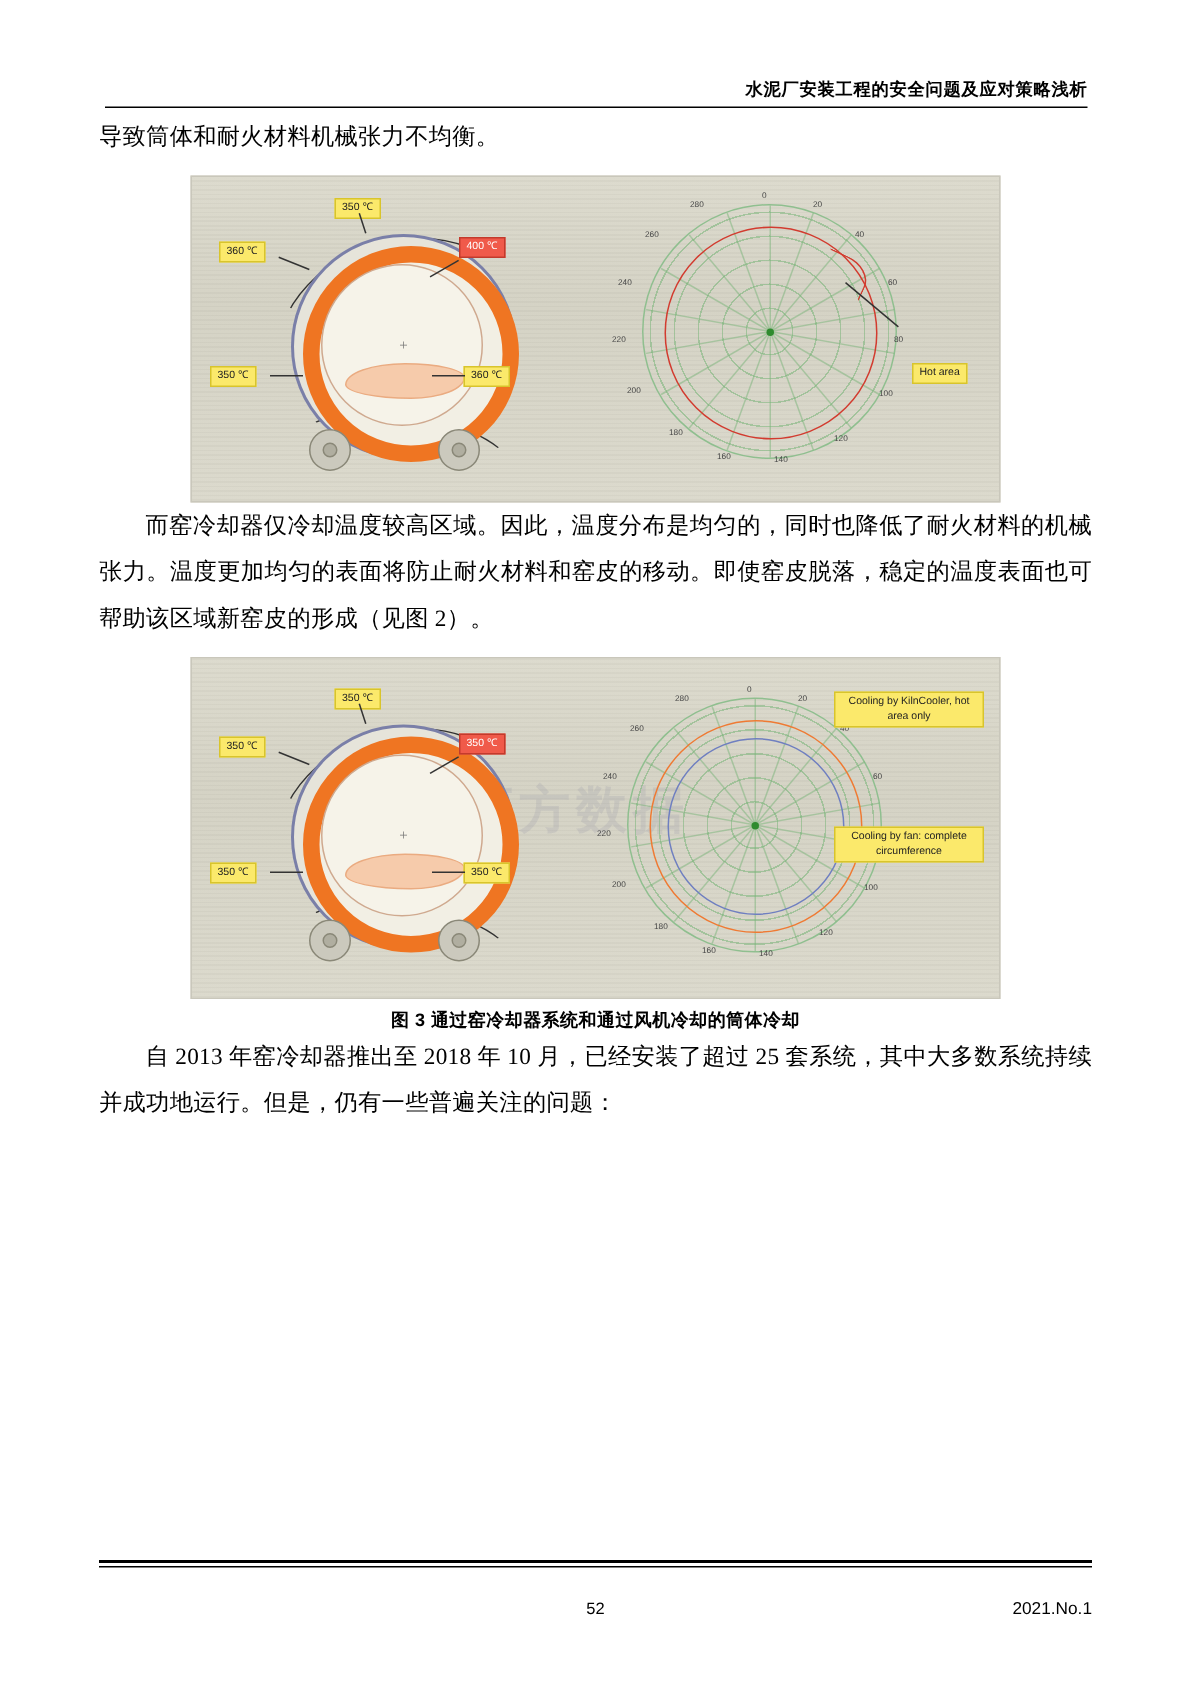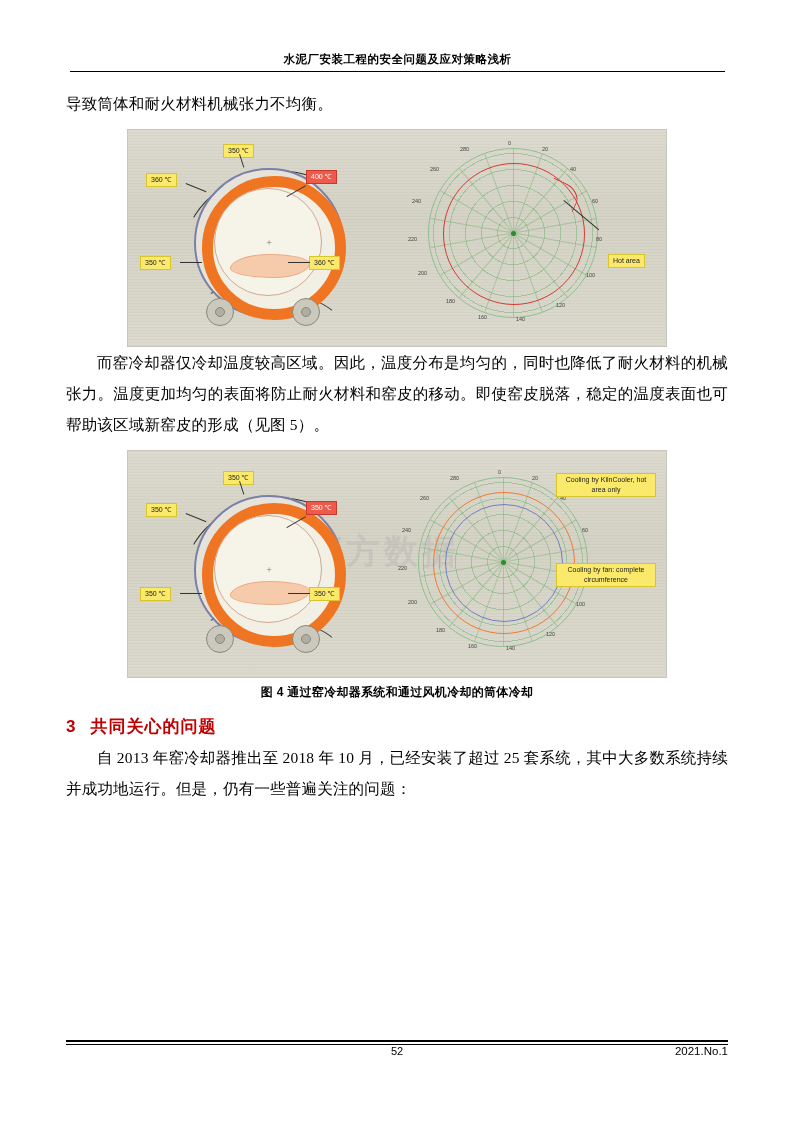--- a/index.html
+++ b/index.html
@@ -13,35 +13,35 @@
   }
   .page {
     position:absolute;
     left:0; top:0;
     width:793px; height:1122px;
     background:#fff;
   }
   .header-area {
     position:absolute;
     left:70px; top:52px; width:655px;
-    text-align:center;
+    text-align:right;
   }
   .header-title {
     font-size:11.5px;
     font-family:"Liberation Sans", sans-serif;
     font-weight:bold;
     letter-spacing:0.5px;
   }
   .header-rule {
     border-bottom:1.2px solid #000;
     margin-top:4px;
   }
   .content {
     position:absolute;
-    left:66px; top:88px; width:662px;
+    left:66px; top:76px; width:662px;
   }
   p.body-text {
     margin:0 0 0 0;
     font-size:15.5px;
     line-height:31px;
     text-align:justify;
     text-justify:inter-ideograph;
     letter-spacing:0.2px;
   }
   p.indent { text-indent:2em; }
@@ -182,21 +182,21 @@
     letter-spacing:1px;
   }
   h3.section .num { margin-right:14px; }
 
   .footer {
     position:absolute; left:66px; top:1040px; width:662px;
   }
   .footer-rule-thick { border-bottom:2px solid #000; }
   .footer-rule-thin  { border-bottom:1px solid #000; margin-top:2px; }
   .footer-row {
-    display:flex; justify-content:center; position:relative; margin-top:0;
+    display:flex; justify-content:center; position:relative; margin-top:22px;
     font-family:"Liberation Sans", sans-serif; font-size:11px;
   }
   .footer-page { font-size:11px; }
   .footer-issue { position:absolute; right:0; top:0; font-size:11.5px; }
 </style>
 </head>
 <body>
 
 <div class="page">
 
@@ -267,21 +267,21 @@
           <div class="pnum" style="left:12px; top:100px;">220</div>
           <div class="pnum" style="left:16px; top:62px;">240</div>
           <div class="pnum" style="left:34px; top:30px;">260</div>
           <div class="pnum" style="left:64px; top:10px;">280</div>
           <div class="tag" style="left:212px; top:118px;">Hot area</div>
           <div class="leader" style="left:168px; top:64px; width:46px; transform:rotate(40deg);"></div>
         </div>
       </div>
     </div>
 
-    <p class="body-text indent">而窑冷却器仅冷却温度较高区域。因此，温度分布是均匀的，同时也降低了耐火材料的机械张力。温度更加均匀的表面将防止耐火材料和窑皮的移动。即使窑皮脱落，稳定的温度表面也可帮助该区域新窑皮的形成（见图 5）。</p>
+    <p class="body-text indent">而窑冷却器仅冷却温度较高区域。因此，温度分布是均匀的，同时也降低了耐火材料的机械张力。温度更加均匀的表面将防止耐火材料和窑皮的移动。即使窑皮脱落，稳定的温度表面也可帮助该区域新窑皮的形成（见图 2）。</p>
 
     <div class="figure">
       <div class="fig-img fig2">
         <div class="fig-noise"></div>
         <div class="wm">万方数据</div>
 
         <div class="kiln-wrap" style="top:14px;">
           <div class="arc-arrow arc1"></div>
           <div class="arc-arrow arc2"></div>
           <div class="kiln-outer"></div>
@@ -334,26 +334,23 @@
           <div class="pnum" style="left:22px; top:134px;">200</div>
           <div class="pnum" style="left:12px; top:100px;">220</div>
           <div class="pnum" style="left:16px; top:62px;">240</div>
           <div class="pnum" style="left:34px; top:30px;">260</div>
           <div class="pnum" style="left:64px; top:10px;">280</div>
         </div>
 
         <div class="tag ylw2" style="left:428px; top:22px; width:90px; white-space:normal;">Cooling by KilnCooler, hot area only</div>
         <div class="tag ylw2" style="left:428px; top:112px; width:90px; white-space:normal;">Cooling by fan: complete circumference</div>
       </div>
-      <div class="figure-caption">图 4  通过窑冷却器系统和通过风机冷却的筒体冷却</div>
+      <div class="figure-caption">图 3  通过窑冷却器系统和通过风机冷却的筒体冷却</div>
     </div>
 
-    <h3 class="section">
-      <span class="num">3</span><span>共同关心的问题</span>
-    </h3>
 
     <p class="body-text indent">自 2013 年窑冷却器推出至 2018 年 10 月，已经安装了超过 25 套系统，其中大多数系统持续并成功地运行。但是，仍有一些普遍关注的问题：</p>
   </div>
 
   <div class="footer">
     <div class="footer-rule-thick"></div>
     <div class="footer-rule-thin"></div>
     <div class="footer-row">
       <span class="footer-page">52</span>
       <span class="footer-issue">2021.No.1</span>

